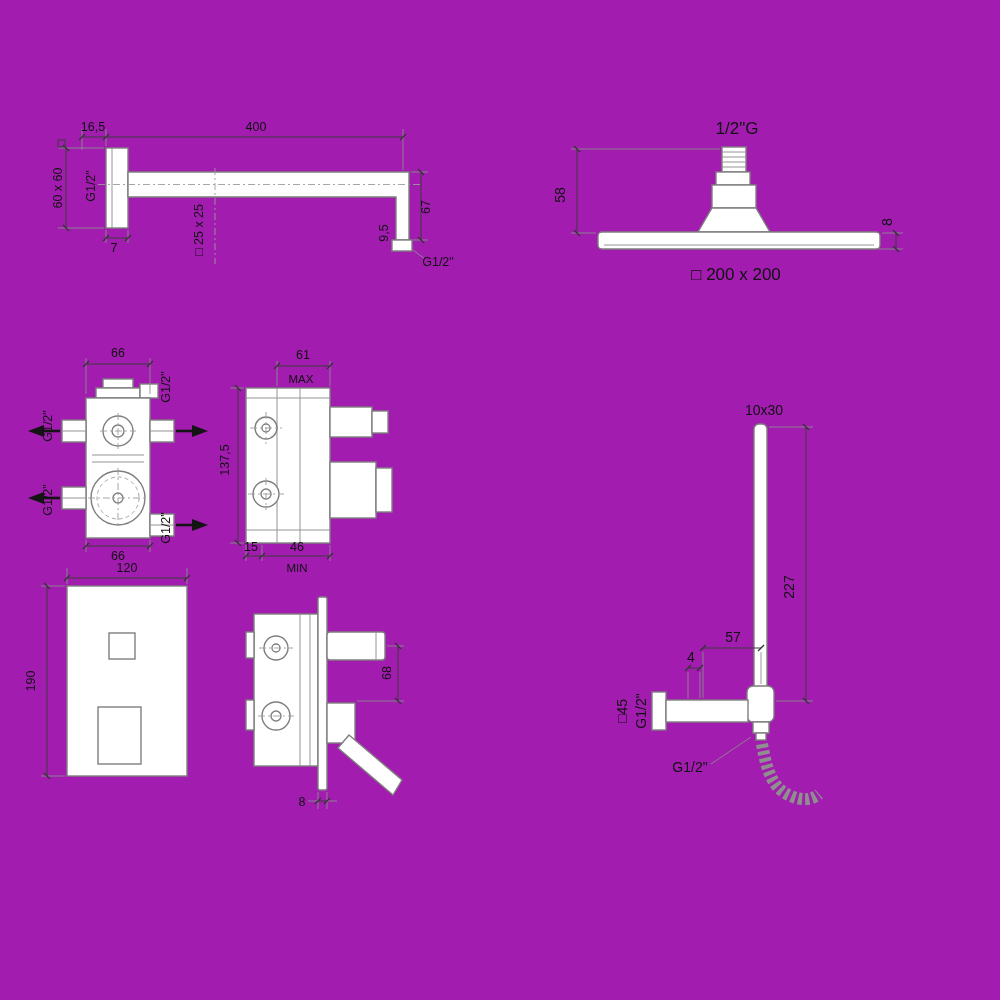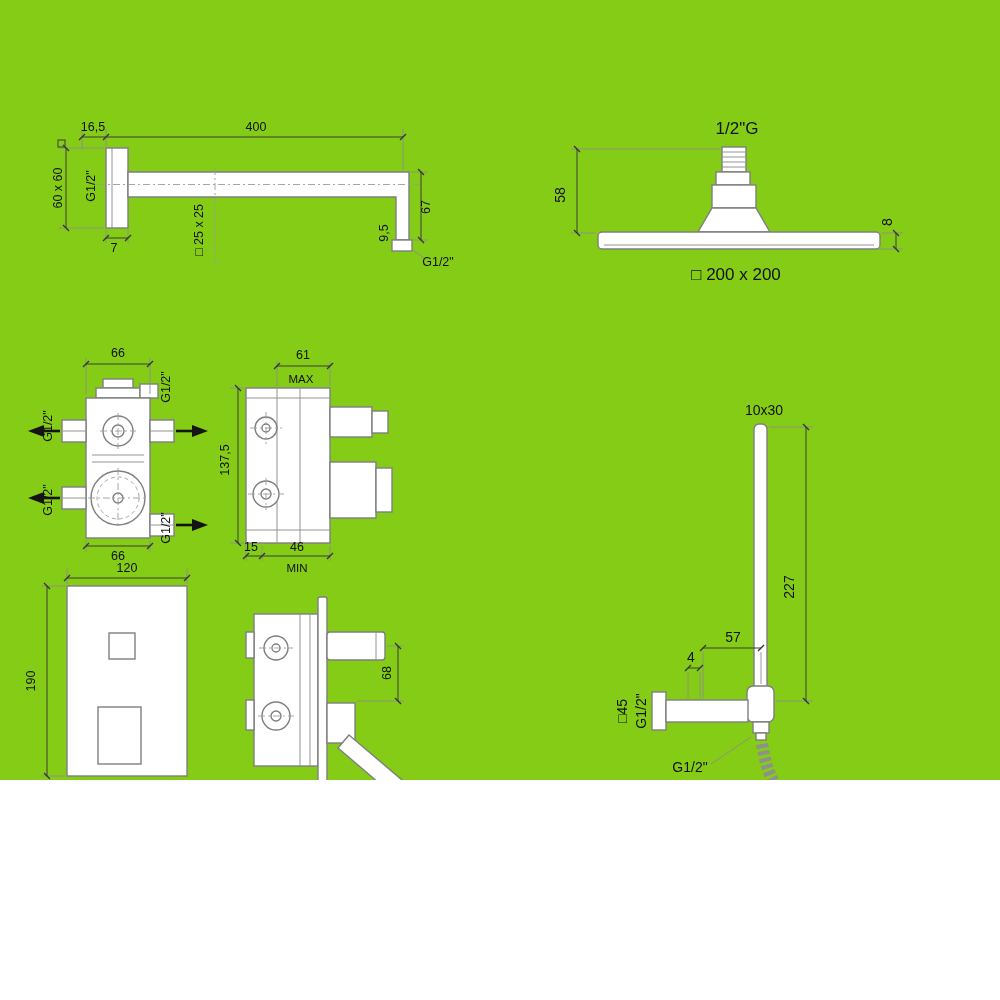--- a/index.html
+++ b/index.html
@@ -1,16 +1,16 @@
 <!DOCTYPE html>
 <html><head>
 <meta charset="utf-8">
 <style>
   html,body{margin:0;padding:0;background:#ffffff;}
-  .page{position:relative;width:1000px;height:780px;background:#84cc16;overflow:hidden;}
+  .page{position:relative;width:1000px;height:1000px;background:#a21caf;overflow:hidden;}
   svg{position:absolute;top:0;left:0;}
   .ln{stroke:#7f7f7f;stroke-width:1.4;fill:none;}
   .lnf{stroke:#7f7f7f;stroke-width:1.4;fill:#ffffff;}
   .lnt{stroke:#949494;stroke-width:1;fill:none;}
   .dash{stroke:#9c9c9c;stroke-width:.9;fill:none;stroke-dasharray:7 3 2 3;}
   .dashc{stroke:#9c9c9c;stroke-width:.9;fill:none;stroke-dasharray:4 3;}
   .dim{stroke:#3c3c3c;stroke-width:1;fill:none;}
   .ext{stroke:#8c8c8c;stroke-width:.9;fill:none;}
   .blkline{stroke:#141414;stroke-width:2.6;fill:none;}
   .blk{fill:#141414;stroke:none;}

